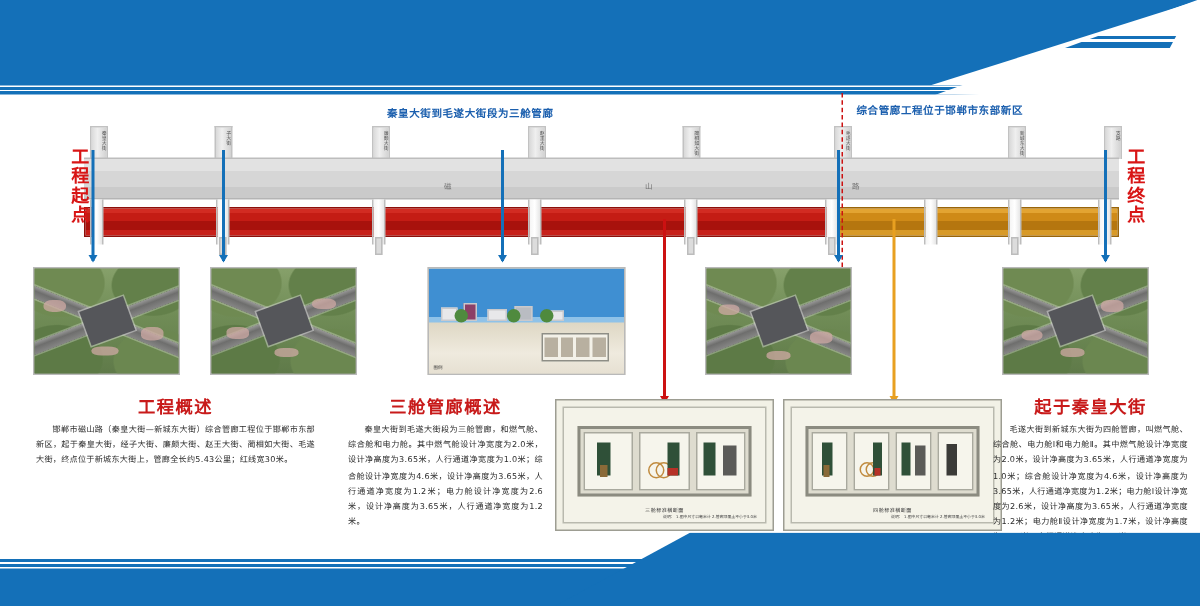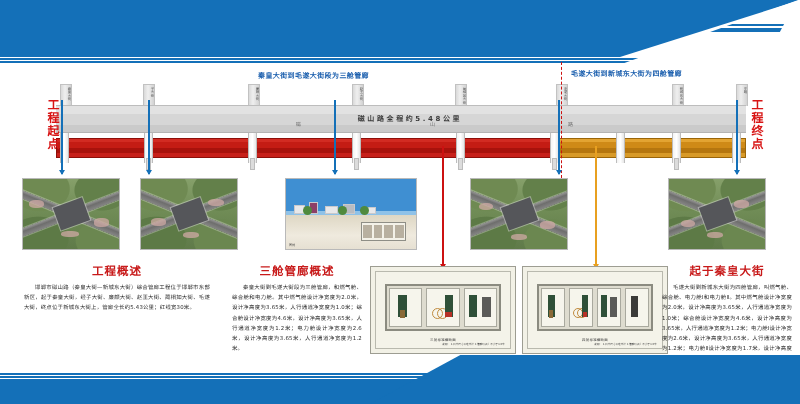--- a/index.html
+++ b/index.html
@@ -253,21 +253,21 @@
 
 <div id="board">
 
   <div class="hdr-blue"></div>
   <div class="hdr-rule"></div>
   <div class="hdr-wedge">
     <div class="hdr-wedge-line"></div>
   </div>
 
   <div class="seg-cap left">秦皇大街到毛遂大街段为三舱管廊</div>
-  <div class="seg-cap right">毛遂大街到新城东大街为四舱管廊</div>
+  <div class="seg-cap right">综合管廊工程位于邯郸市东部新区</div>
 
   <div class="schem">
 
     <div class="xstreet" style="left:60px;">
         <span>秦皇大街</span>
       </div>
     <div class="xstreet" style="left:143px;">
         <span>子大街</span>
       </div>
     <div class="xstreet" style="left:248px;">
@@ -283,21 +283,20 @@
         <span>毛遂大街</span>
       </div>
     <div class="xstreet" style="left:672px;">
         <span>新城东大街</span>
       </div>
     <div class="xstreet" style="left:736px;">
         <span>支路</span>
       </div>
 
     <div class="road-body"></div>
-    <div class="road-label">磁山路全程约5.48公里</div>
     <div class="road-mark" style="left:296px;">磁</div>
     <div class="road-mark" style="left:430px;">山</div>
     <div class="road-mark" style="left:568px;">路</div>
 
     <div class="corridor">
       <div class="cor-red"></div>
       <div class="cor-org"></div>
       <div class="cor-seam" style="left:4px;"></div>
       <div class="cor-seam" style="left:88px;"></div>
       <div class="cor-seam" style="left:192px;"></div>

